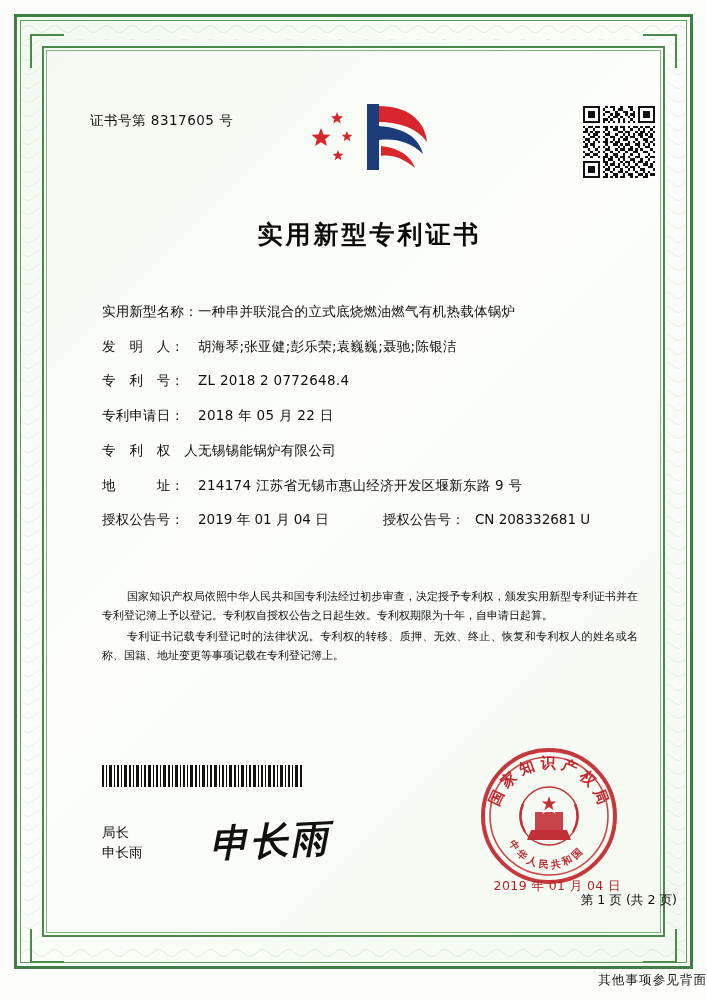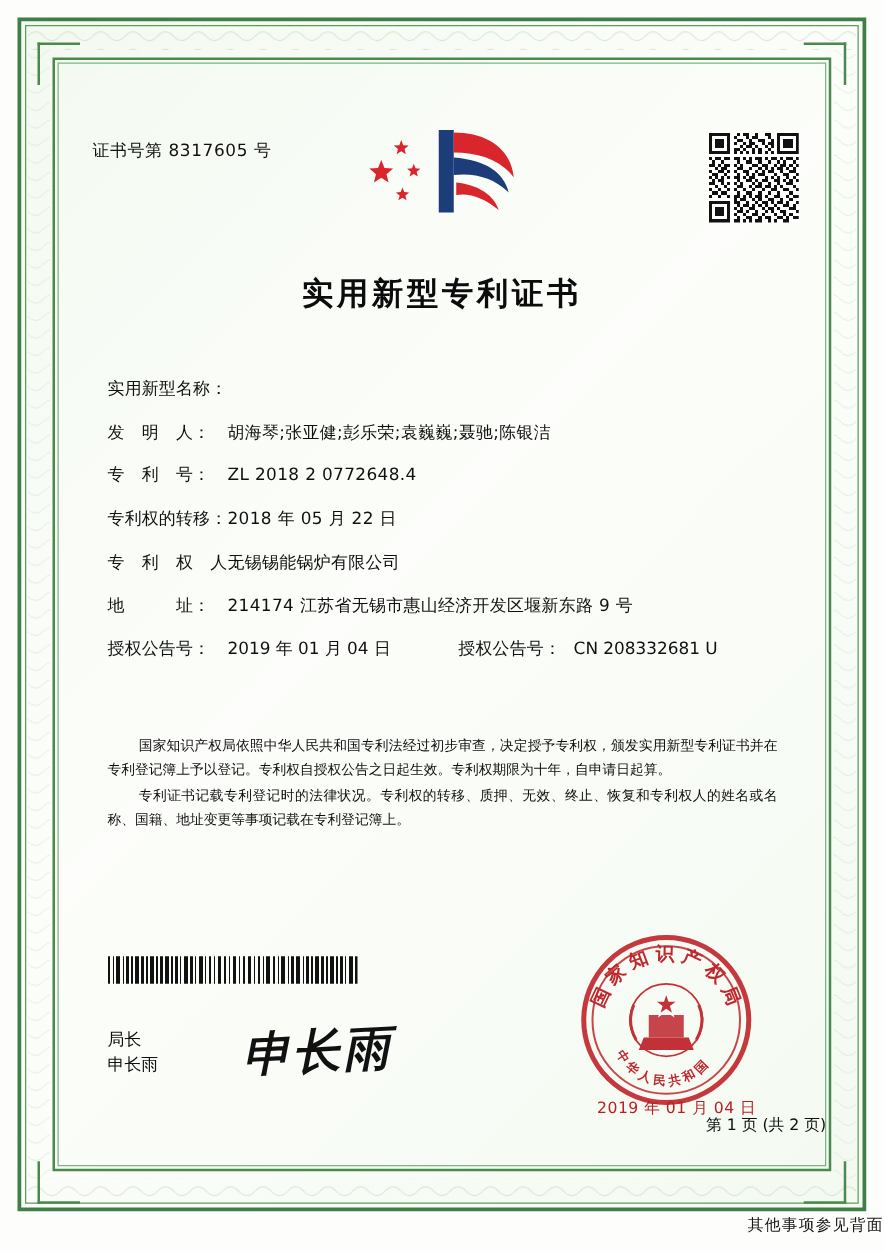--- a/index.html
+++ b/index.html
@@ -58,21 +58,21 @@
     position: absolute;
     left: 22px; top: 22px;
     width: 663px; height: 939px;
     pointer-events: none;
     opacity: 0.5;
   }
 
   
   .content {
     position: absolute;
-    left: 46px; top: 50px;
+    left: 62px; top: 50px;
     width: 615px; height: 883px;
     padding: 0;
   }
 
   .cert-no {
     position: absolute;
     left: 28px; top: 62px;
     font-size: 13.5px;
     color: #111;
     letter-spacing: 0.5px;
@@ -305,34 +305,35 @@
         <path d="M8 28h2v1H8zM11 28h1v1h-1zM13 28h1v1h-1zM15 28h2v1h-2zM19 28h1v1h-1zM21 28h1v1h-1zM24 28h2v1h-2z"></path>
       </g>
     </svg>
 
     <div class="doc-title">实用新型专利证书</div>
 
     <div class="fields">
 
       <div class="field-row">
         <div class="field-label">实用新型名称：</div>
+        <div class="field-value">一种串并联混合的立式底烧燃油燃气有机热载体锅炉</div>
       </div>
 
       <div class="field-row">
         <div class="field-label">发　明　人：</div>
         <div class="field-value">胡海琴;张亚健;彭乐荣;袁巍巍;聂驰;陈银洁</div>
       </div>
 
       <div class="field-row">
         <div class="field-label">专　利　号：</div>
         <div class="field-value">ZL 2018 2 0772648.4</div>
       </div>
 
       <div class="field-row">
-        <div class="field-label">专利权的转移：</div>
+        <div class="field-label">专利申请日：</div>
         <div class="field-value">2018 年 05 月 22 日</div>
       </div>
 
       <div class="field-row">
         <div class="field-label">专　利　权　人：</div>
         <div class="field-value">无锡锡能锅炉有限公司</div>
       </div>
 
       <div class="field-row">
         <div class="field-label">地　　　址：</div>

